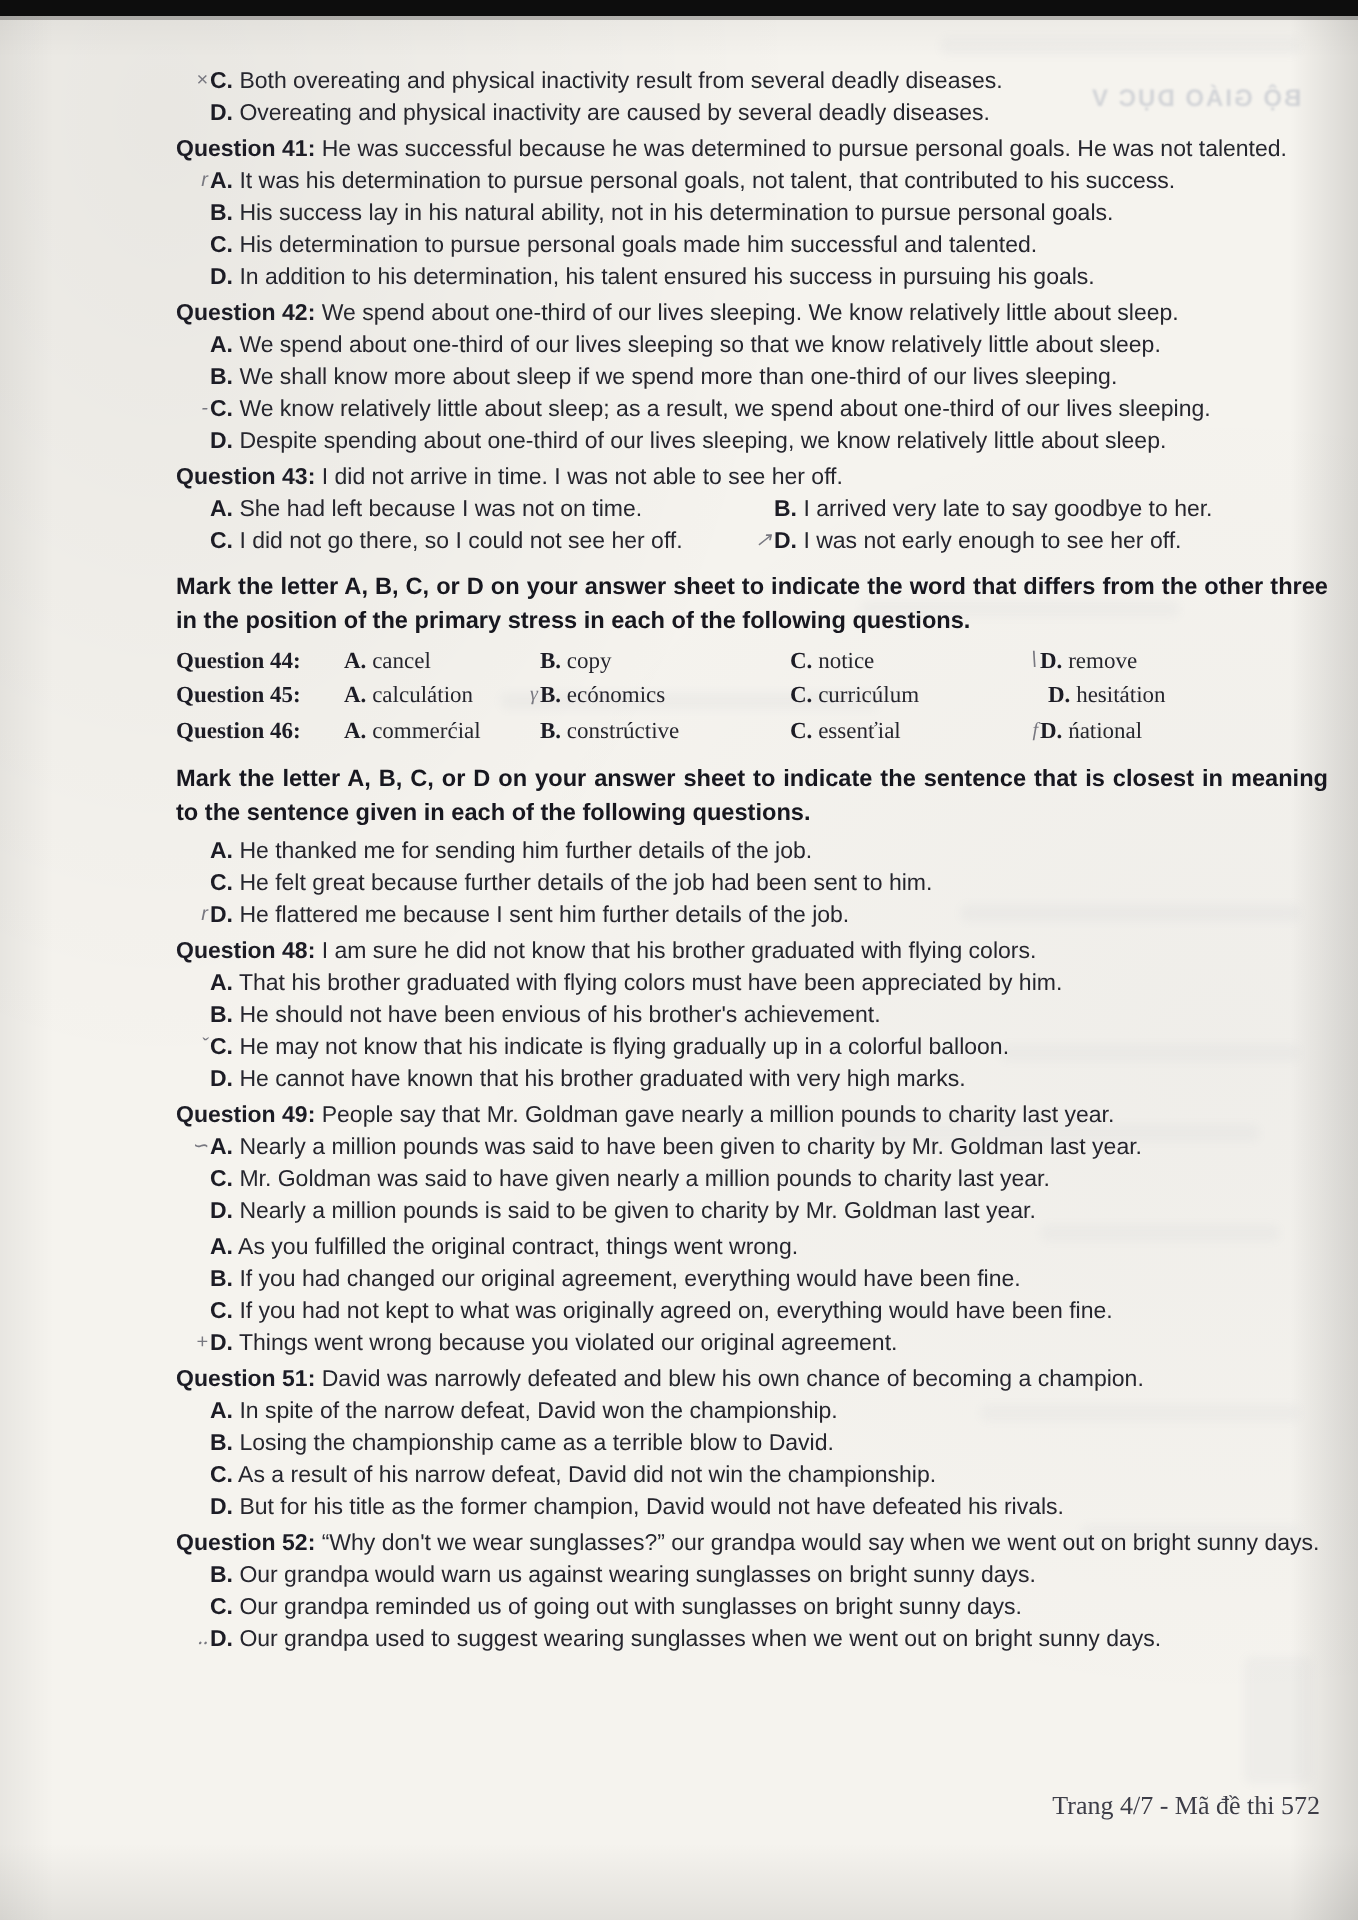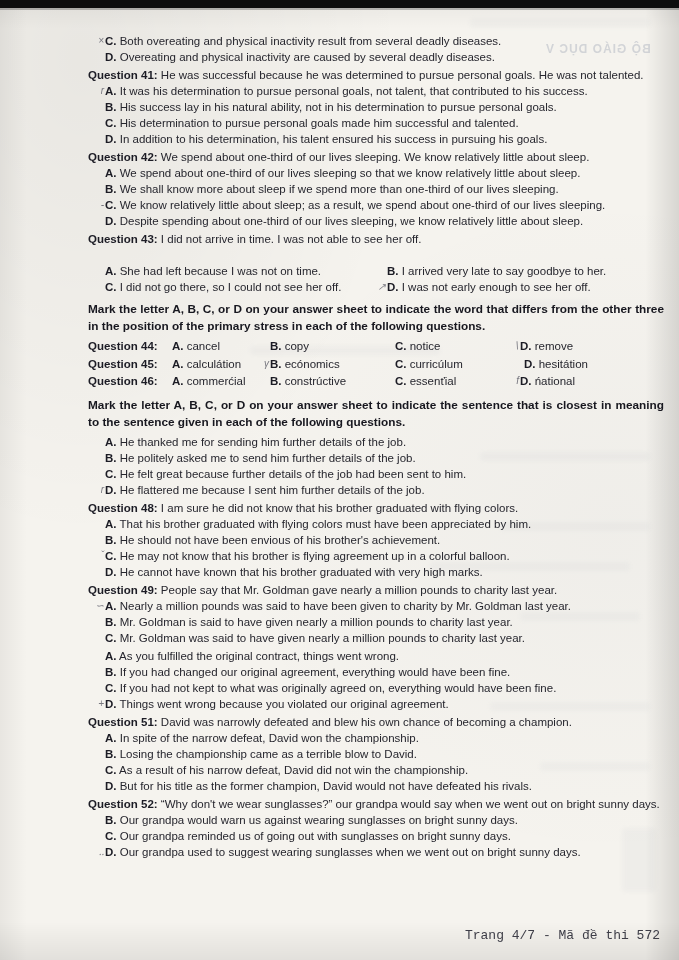--- a/index.html
+++ b/index.html
@@ -25,38 +25,38 @@
   }
   .q{margin-bottom:2px;}
   .stem{text-align:justify;}
   .qlabel{font-weight:bold;color:#1c1c25;margin-top:19px;}
   .opt{position:relative;margin-left:17px;}
   .opt b{color:#1c1c25;}
   .mark{
     position:absolute;left:-13px;top:0px;width:12px;
     color:#787880;font-size:10px;font-style:italic;text-align:right;
   }
-  .opt-grid{display:grid;grid-template-columns:282px 1fr;margin-left:17px;margin-top:16px;}
+  .opt-grid{display:grid;grid-template-columns:282px 1fr;margin-left:17px;}
   .opt-grid .opt{margin-left:0;}
   .instruction{
     font-weight:bold;text-align:justify;
     font-size:11.8px;line-height:17px;color:#17171f;
     margin-top:6px;margin-bottom:3px;
   }
-  .srow{display:flex;height:17.5px;align-items:flex-start;}
+  .srow{display:flex;height:17.5px;align-items:center;font-family:Liberation Serif, serif;}
   .sr-label{flex:0 0 84px;font-weight:bold;color:#1c1c25;}
   .sr-opt{position:relative;}
   .sr-a{flex:0 0 98px;}
   .sr-b{flex:0 0 125px;}
   .sr-c{flex:0 0 125px;}
   .sr-d{flex:1 1 auto;}
   .sr-opt b{color:#1c1c25;}
   .footer{
-    position:absolute;right:19px;top:928px;
-    font-family:Liberation Mono, monospace;font-size:13px;color:#3d3d47;
+    position:absolute;right:19px;top:895px;
+    font-family:Liberation Serif, serif;font-size:13px;color:#3d3d47;
   }
   .bleed-text{
     position:absolute;top:42px;right:28px;
     font-weight:bold;font-size:12px;color:#8d96aa;
     transform:scaleX(-1);filter:blur(.6px);opacity:.33;
     letter-spacing:1px;
   }
   .smudge{
     position:absolute;background:#8b93a3;border-radius:4px;
     filter:blur(2.2px);pointer-events:none;
@@ -126,36 +126,35 @@
       <div class="srow">
         <span class="sr-label">Question 46:</span>
         <div class="opt sr-opt sr-a" style="margin-left: 0px;"><b>A.</b><span> commerćial</span></div>
         <div class="opt sr-opt sr-b" style="margin-left: 0px;"><b>B.</b><span> constrúctive</span></div>
         <div class="opt sr-opt sr-c" style="margin-left: 0px;"><b>C.</b><span> essenťial</span></div>
         <div class="opt sr-opt sr-d" style="margin-left: 0px;"><span class="mark">f</span><b>D.</b><span> ńational</span></div>
       </div>
       <div class="instruction">Mark the letter A, B, C, or D on your answer sheet to indicate the sentence that is closest in meaning to the sentence given in each of the following questions.</div>
       <div class="q">
         <div class="opt"><b>A.</b><span> He thanked me for sending him further details of the job.</span></div>
-        <div class="opt"><b>B.</b><span> He politely asked me to send him further details of the job.</span></div>
         <div class="opt"><b>C.</b><span> He felt great because further details of the job had been sent to him.</span></div>
         <div class="opt"><span class="mark">r</span><b>D.</b><span> He flattered me because I sent him further details of the job.</span></div>
       </div>
       <div class="q">
         <div class="stem"><b class="qlabel">Question 48:</b><span> I am sure he did not know that his brother graduated with flying colors.</span></div>
         <div class="opt"><b>A.</b><span> That his brother graduated with flying colors must have been appreciated by him.</span></div>
         <div class="opt"><b>B.</b><span> He should not have been envious of his brother's achievement.</span></div>
-        <div class="opt"><span class="mark">ˇ</span><b>C.</b><span> He may not know that his brother is flying agreement up in a colorful balloon.</span></div>
+        <div class="opt"><span class="mark">ˇ</span><b>C.</b><span> He may not know that his indicate is flying gradually up in a colorful balloon.</span></div>
         <div class="opt"><b>D.</b><span> He cannot have known that his brother graduated with very high marks.</span></div>
       </div>
       <div class="q">
         <div class="stem"><b class="qlabel">Question 49:</b><span> People say that Mr. Goldman gave nearly a million pounds to charity last year.</span></div>
         <div class="opt"><span class="mark">∽</span><b>A.</b><span> Nearly a million pounds was said to have been given to charity by Mr. Goldman last year.</span></div>
-        <div class="opt"><b>B.</b><span> Mr. Goldman is said to have given nearly a million pounds to charity last year.</span></div>
         <div class="opt"><b>C.</b><span> Mr. Goldman was said to have given nearly a million pounds to charity last year.</span></div>
+        <div class="opt"><b>D.</b><span> Nearly a million pounds is said to be given to charity by Mr. Goldman last year.</span></div>
       </div>
       <div class="q">
         <div class="opt"><b>A.</b><span> As you fulfilled the original contract, things went wrong.</span></div>
         <div class="opt"><b>B.</b><span> If you had changed our original agreement, everything would have been fine.</span></div>
         <div class="opt"><b>C.</b><span> If you had not kept to what was originally agreed on, everything would have been fine.</span></div>
         <div class="opt"><span class="mark">+</span><b>D.</b><span> Things went wrong because you violated our original agreement.</span></div>
       </div>
       <div class="q">
         <div class="stem"><b class="qlabel">Question 51:</b><span> David was narrowly defeated and blew his own chance of becoming a champion.</span></div>
         <div class="opt"><b>A.</b><span> In spite of the narrow defeat, David won the championship.</span></div>

